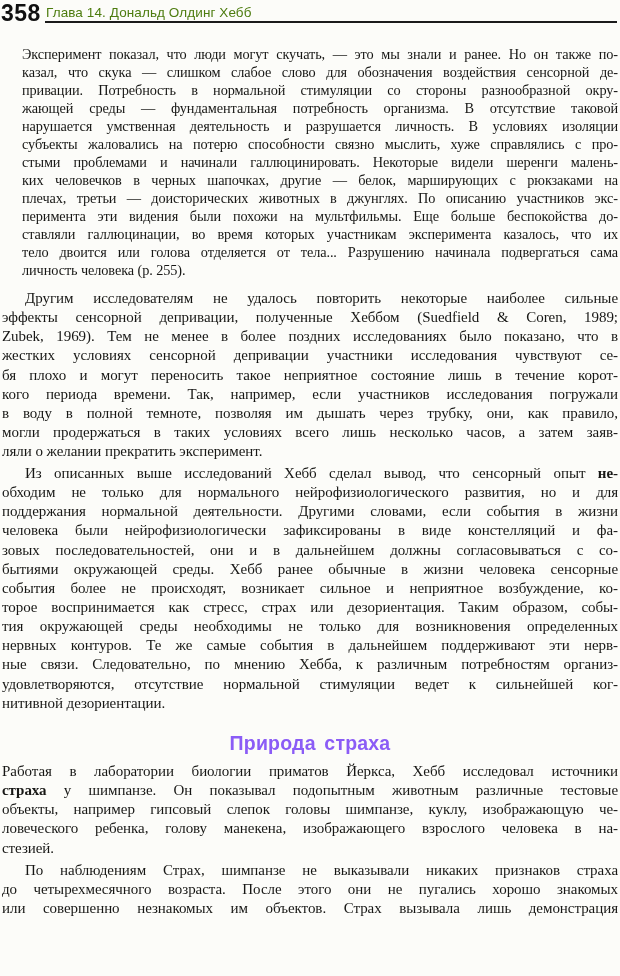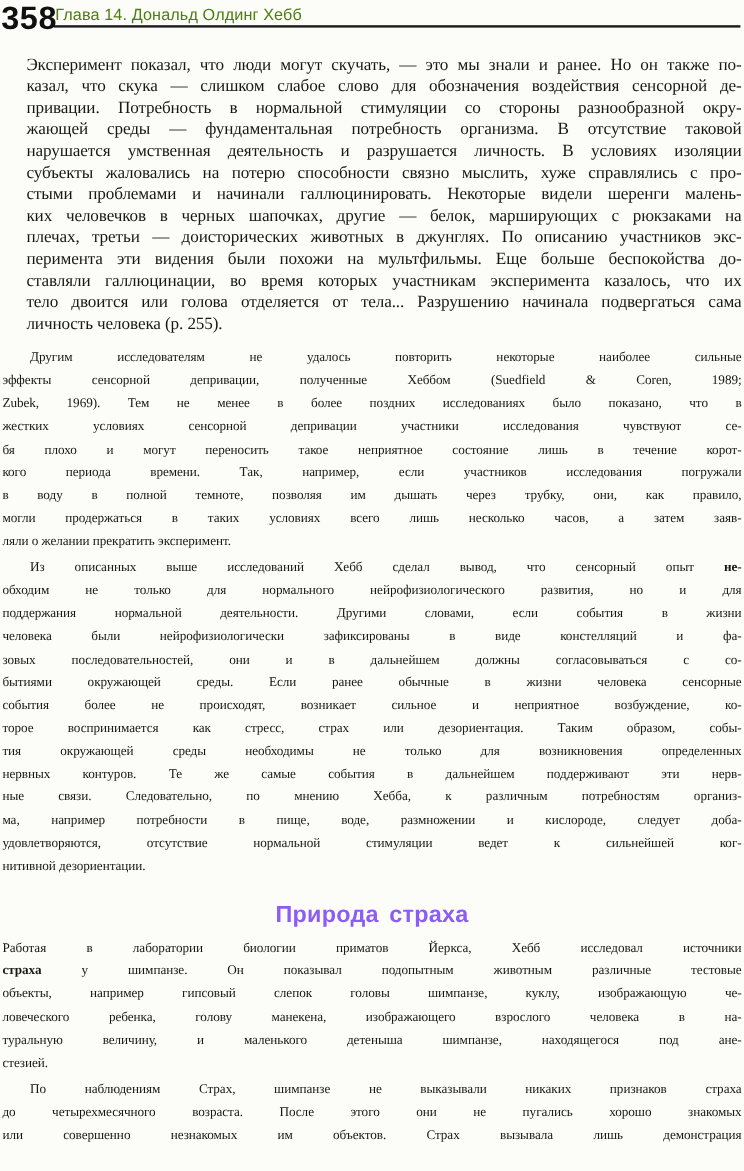--- a/index.html
+++ b/index.html
@@ -7,21 +7,21 @@
     position:relative; width:620px; height:976px; margin:0 auto;
     background:#fcfcf9; overflow:hidden;
     font-family:"Liberation Serif","DejaVu Serif",serif;
     color:#171715;
     -webkit-font-smoothing:antialiased;
   }
   
   .page-number {
     position:absolute; left:1px; top:0;
     font-family:"Liberation Sans","DejaVu Sans",sans-serif;
-    font-weight:bold; font-size:27px; letter-spacing:0.5px; color:#101010;
+    font-weight:bold; font-size:23px; letter-spacing:0.5px; color:#101010;
   }
   .chapter-title {
     position:absolute; left:46px; top:5px;
     font-family:"Liberation Sans","DejaVu Sans",sans-serif;
     font-size:13.5px; color:#4d7c0f; letter-spacing:0.1px;
   }
   .header-rule {
     position:absolute; left:45px; right:3px; top:21px;
     height:2px; background:#1b1b1b;
   }
@@ -29,21 +29,21 @@
   .content {
     position:absolute; left:2px; right:2px; top:45px;
   }
   .block { margin:0; }
   .quote {
     font-size:14.3px; line-height:18px;
     padding-left:20px; letter-spacing:-0.1px;
     margin-bottom:10px;
   }
   .para {
-    font-size:11px; line-height:19.15px; letter-spacing:-0.05px;
+    font-size:15px; line-height:19.15px; letter-spacing:-0.05px;
   }
   .b2 { margin-top:2.5px; }
   .b5 { margin-top:3px; }
   .section-heading {
     font-family:"Liberation Sans","DejaVu Sans",sans-serif;
     font-weight:bold; font-size:19.5px; color:#8b5cf6;
     text-align:center; letter-spacing:0.2px; word-spacing:3px;
     margin:19px 0 7px 0;
   }
   .line { text-align:justify; text-align-last:justify; }
@@ -86,37 +86,35 @@
         <div class="line">в воду в полной темноте, позволяя им дышать через трубку, они, как правило,</div>
         <div class="line">могли продержаться в таких условиях всего лишь несколько часов, а затем заяв-</div>
         <div class="line endline">ляли о желании прекратить эксперимент.</div>
       </div>
       <div class="block para b2">
         <div class="line indent">Из описанных выше исследований Хебб сделал вывод, что сенсорный опыт <b>не-</b></div>
         <div class="line">обходим не только для нормального нейрофизиологического развития, но и для</div>
         <div class="line">поддержания нормальной деятельности. Другими словами, если события в жизни</div>
         <div class="line">человека были нейрофизиологически зафиксированы в виде констелляций и фа-</div>
         <div class="line">зовых последовательностей, они и в дальнейшем должны согласовываться с со-</div>
-        <div class="line">бытиями окружающей среды. Если ранее обычные в жизни человека сенсорные</div>
+        <div class="line">бытиями окружающей среды. Хебб ранее обычные в жизни человека сенсорные</div>
         <div class="line">события более не происходят, возникает сильное и неприятное возбуждение, ко-</div>
         <div class="line">торое воспринимается как стресс, страх или дезориентация. Таким образом, собы-</div>
         <div class="line">тия окружающей среды необходимы не только для возникновения определенных</div>
         <div class="line">нервных контуров. Те же самые события в дальнейшем поддерживают эти нерв-</div>
         <div class="line">ные связи. Следовательно, по мнению Хебба, к различным потребностям организ-</div>
-        <div class="line">ма, например потребности в пище, воде, размножении и кислороде, следует доба-</div>
         <div class="line">удовлетворяются, отсутствие нормальной стимуляции ведет к сильнейшей ког-</div>
         <div class="line endline">нитивной дезориентации.</div>
       </div>
       <div class="section-heading b3">Природа страха</div>
       <div class="block para b4">
         <div class="line">Работая в лаборатории биологии приматов Йеркса, Хебб исследовал источники</div>
         <div class="line"><b>страха</b> у шимпанзе. Он показывал подопытным животным различные тестовые</div>
         <div class="line">объекты, например гипсовый слепок головы шимпанзе, куклу, изображающую че-</div>
         <div class="line">ловеческого ребенка, голову манекена, изображающего взрослого человека в на-</div>
-        <div class="line">туральную величину, и маленького детеныша шимпанзе, находящегося под ане-</div>
         <div class="line endline">стезией.</div>
       </div>
       <div class="block para b5">
         <div class="line indent">По наблюдениям Страх, шимпанзе не выказывали никаких признаков страха</div>
         <div class="line">до четырехмесячного возраста. После этого они не пугались хорошо знакомых</div>
         <div class="line">или совершенно незнакомых им объектов. Страх вызывала лишь демонстрация</div>
       </div>
     </main>
 </div>
 

